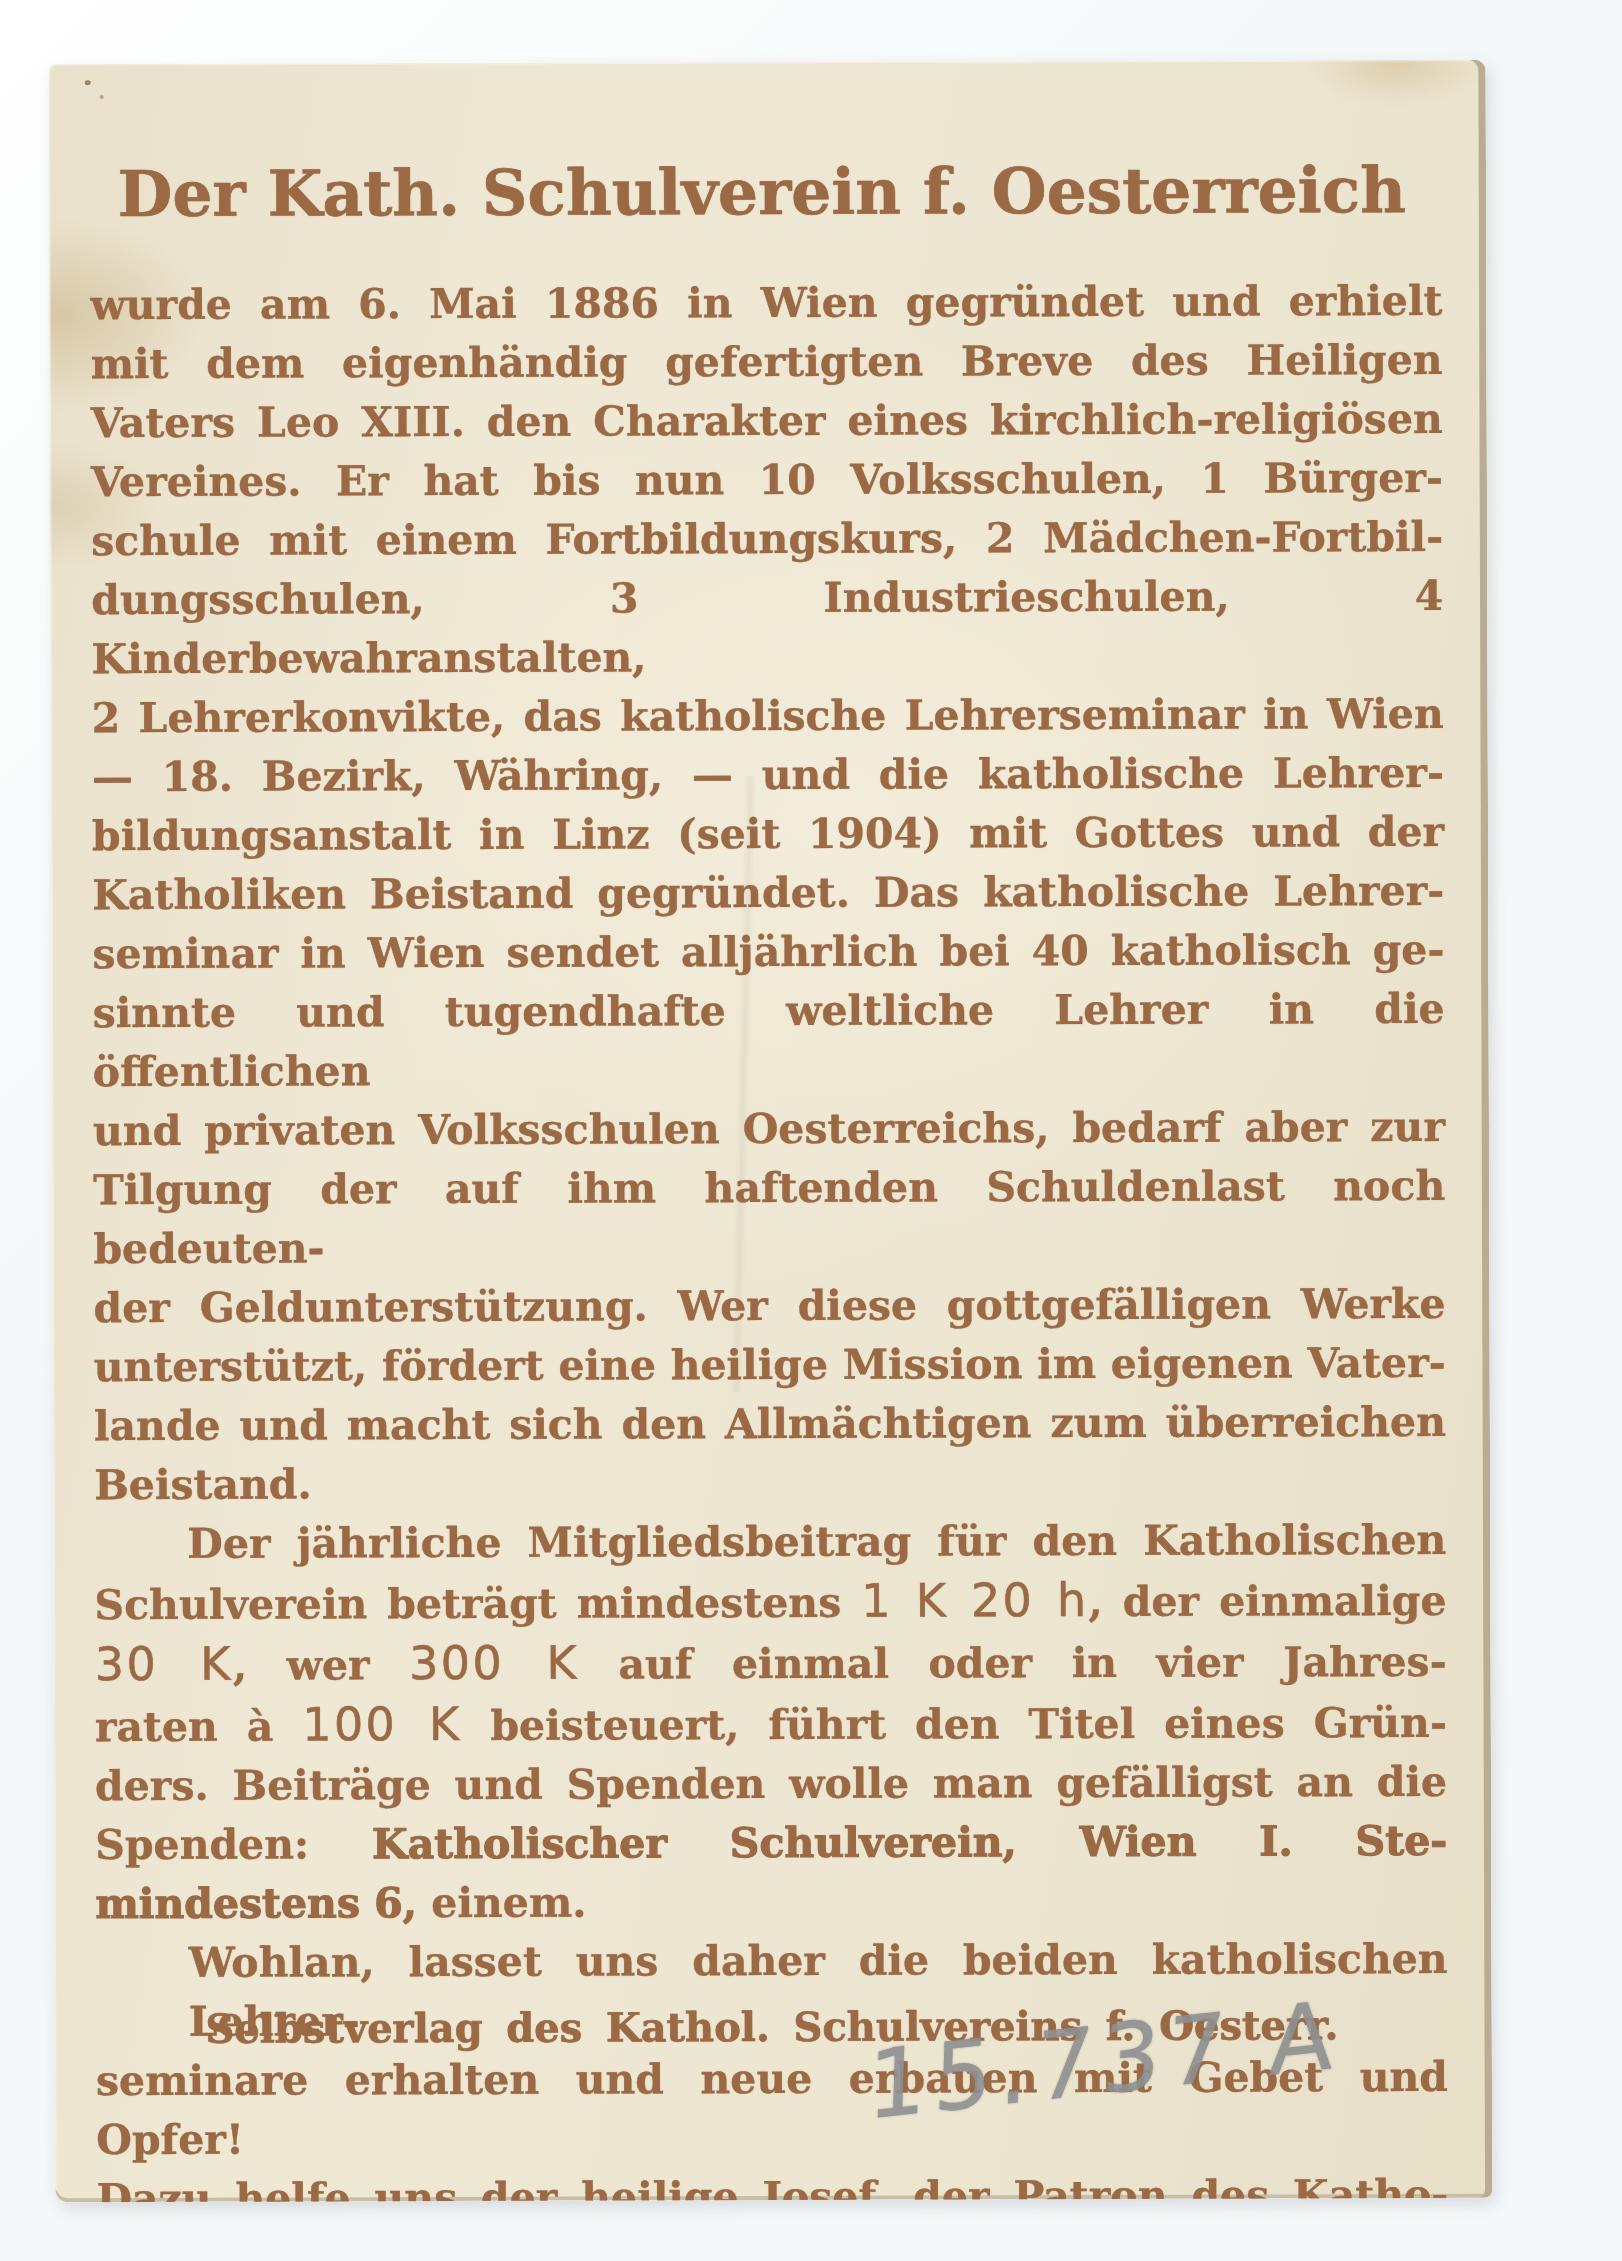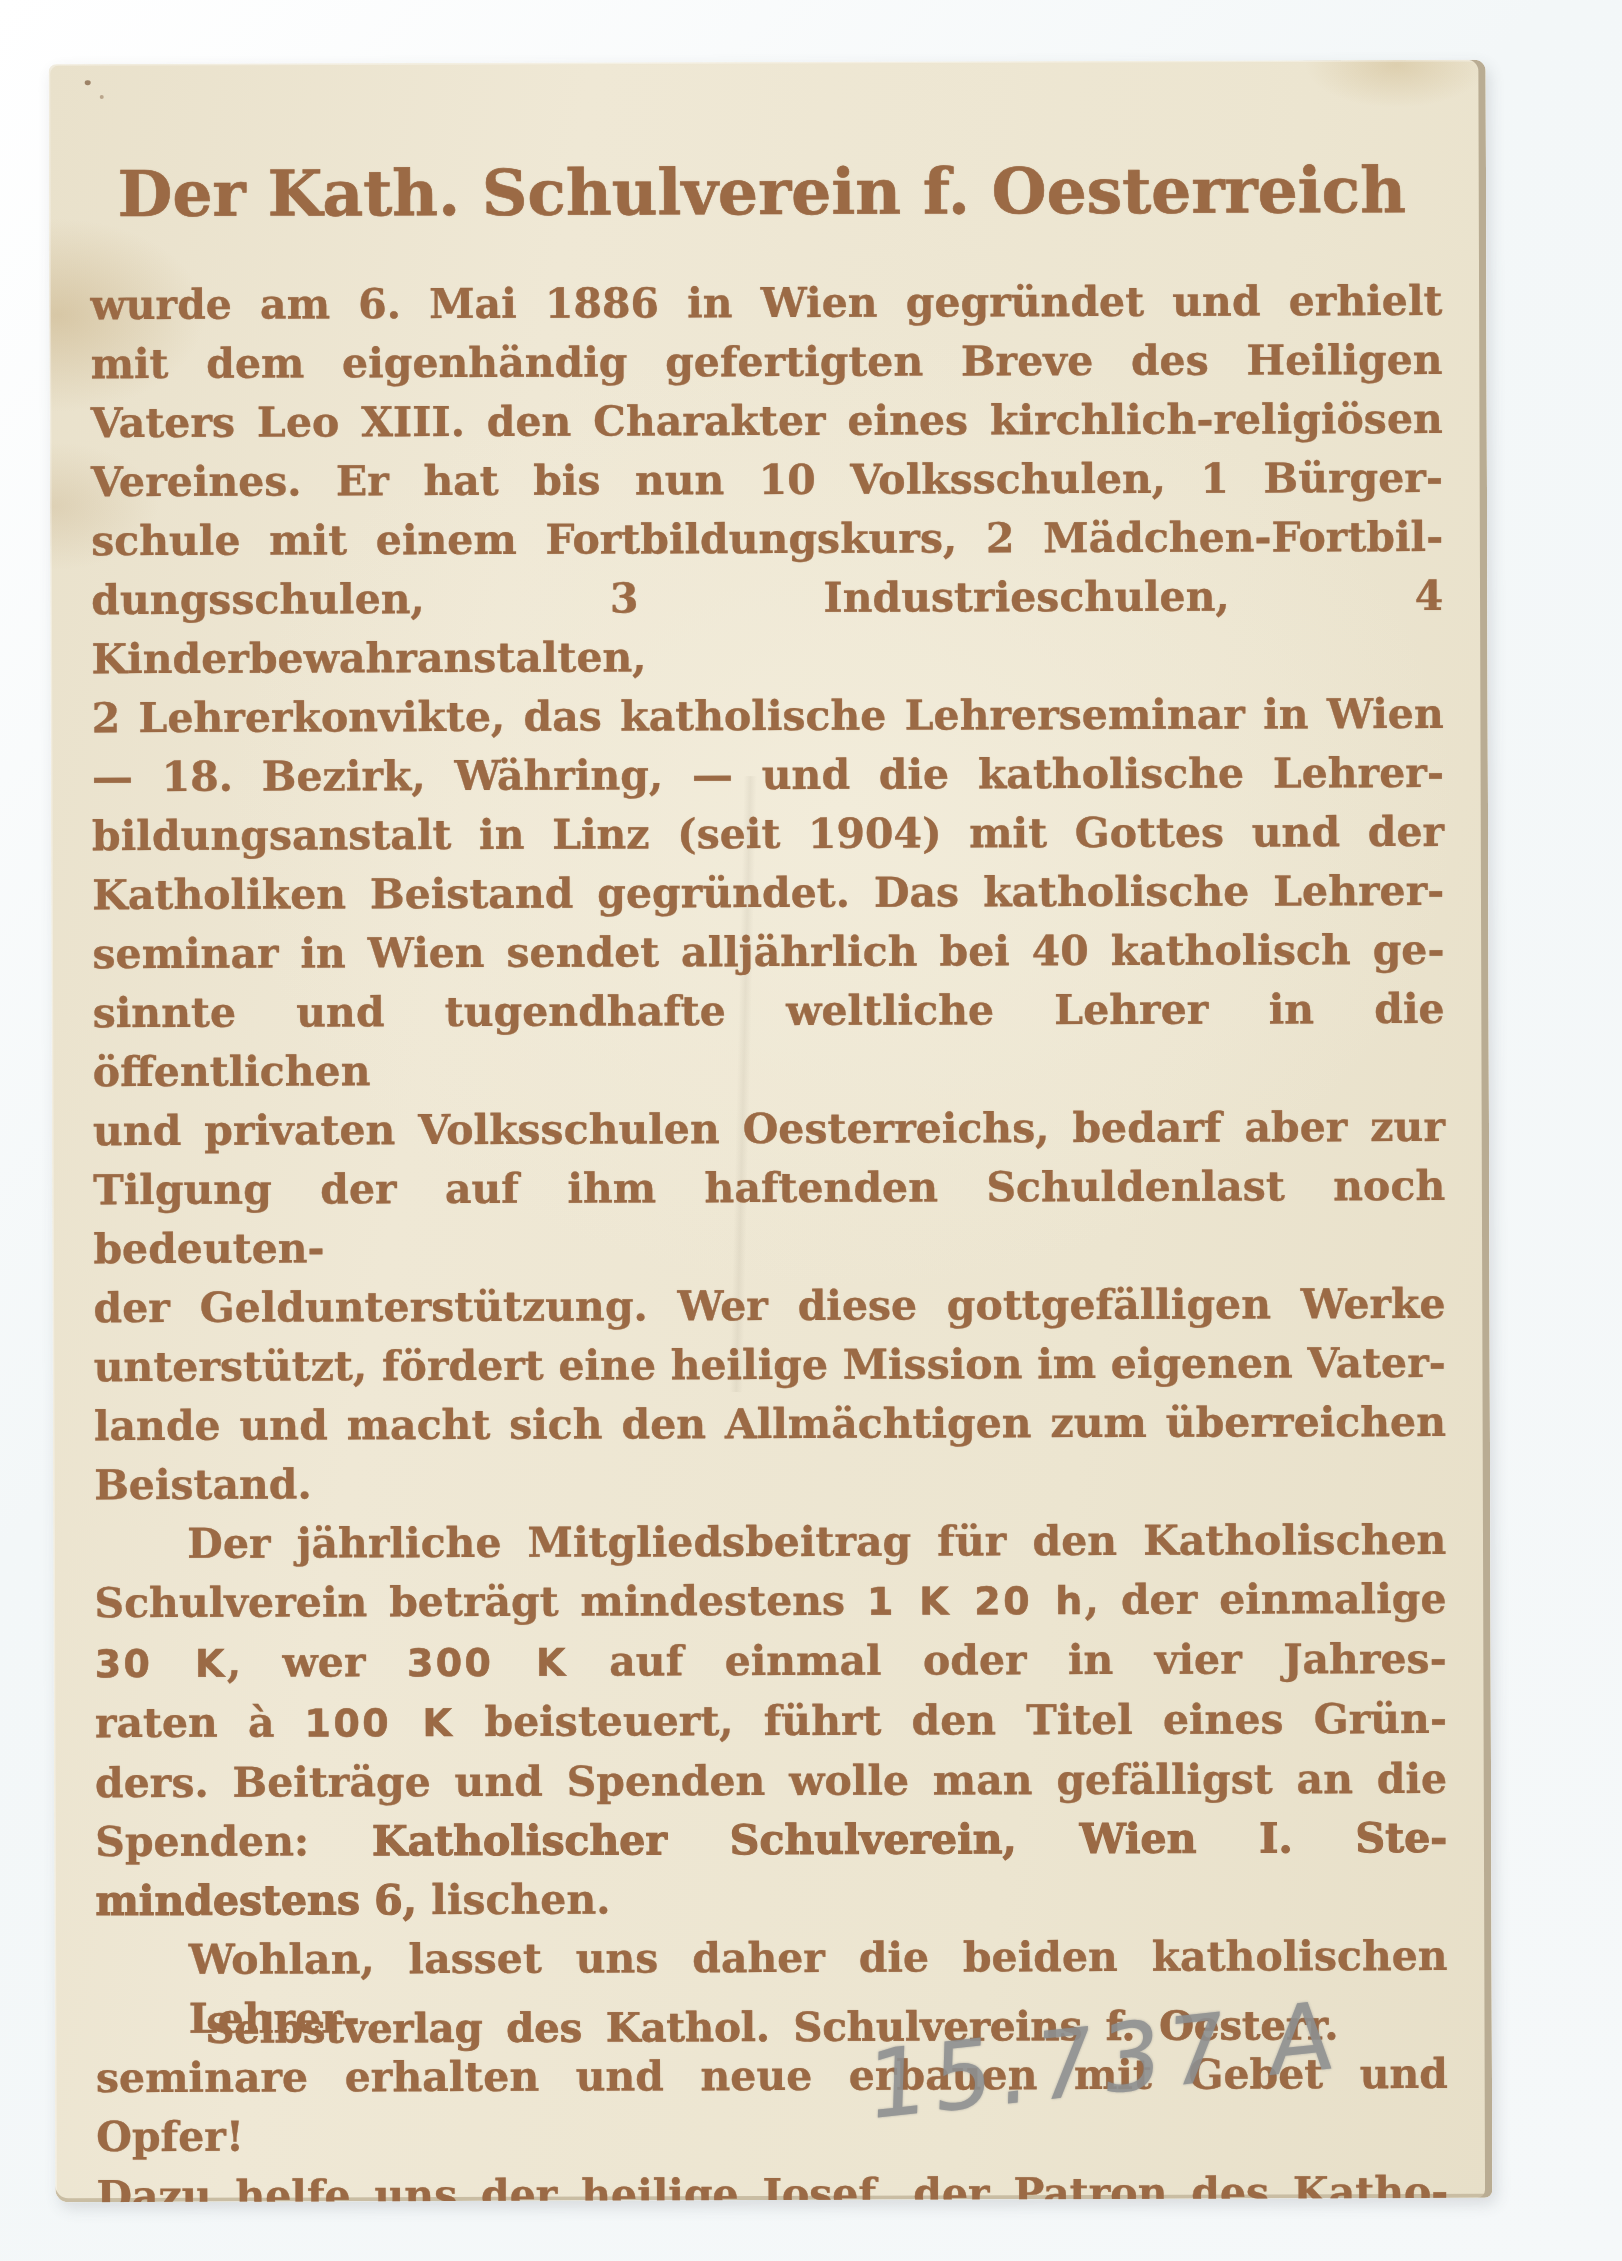--- a/index.html
+++ b/index.html
@@ -44,21 +44,21 @@
     color:#9b6a45;
     text-shadow:0 0 1.2px rgba(155,106,69,.35);
   }
   .line{
     font-size:41px;font-weight:700;line-height:59px;white-space:normal;
     text-align:justify;-webkit-text-stroke:0.3px #9b6a45;
   }
   .line.stretch{text-align-last:justify;}
   .line.indent{padding-left:93px;}
   .amt{
-    font-family:"DejaVu Sans", sans-serif;font-size:38px;font-weight:700;
+    font-family:"DejaVu Sans", sans-serif;font-size:46px;font-weight:400;
     letter-spacing:2.4px;-webkit-text-stroke:0.5px #9b6a45;
   }
   .bf{-webkit-text-stroke:1.1px #9b6a45;}
   .imprint{
     position:absolute;left:41px;right:44px;top:1935px;
     text-align:center;font-size:40px;font-weight:700;line-height:59px;
     color:#9b6a45;-webkit-text-stroke:0.7px #9b6a45;word-spacing:9.7px;
     text-shadow:0 0 1.6px rgba(155,106,69,.3);
   }
   .pencil{
@@ -98,21 +98,21 @@
       <div class="line stretch"><span class="norm">der Geldunterstützung. Wer diese gottgefälligen Werke</span></div>
       <div class="line stretch"><span class="norm">unterstützt, fördert eine heilige Mission im eigenen Vater-</span></div>
       <div class="line stretch"><span class="norm">lande und macht sich den Allmächtigen zum überreichen</span></div>
       <div class="line"><span class="norm">Beistand.</span></div>
       <div class="line stretch indent"><span class="norm">Der jährliche Mitgliedsbeitrag für den Katholischen</span></div>
       <div class="line stretch"><span class="norm">Schulverein beträgt mindestens </span><span class="amt">1 K 20 h</span><span class="norm">, der einmalige</span></div>
       <div class="line stretch"><span class="amt">30 K</span><span class="norm">, wer </span><span class="amt">300 K</span><span class="norm"> auf einmal oder in vier Jahres-</span></div>
       <div class="line stretch"><span class="norm">raten à </span><span class="amt">100 K</span><span class="norm"> beisteuert, führt den Titel eines Grün-</span></div>
       <div class="line stretch"><span class="norm">ders. Beiträge und Spenden wolle man gefälligst an die</span></div>
       <div class="line stretch"><span class="norm">Spenden: </span><span class="bf">Katholischer Schulverein, Wien I. Ste-</span></div>
-      <div class="line"><span class="bf">mindestens 6,</span><span class="norm"> lischen.</span></div>
+      <div class="line"><span class="bf">mindestens 6,</span><span class="norm"> einem.</span></div>
       <div class="line stretch indent"><span class="norm">Wohlan, lasset uns daher die beiden katholischen Lehrer-</span></div>
       <div class="line stretch"><span class="norm">seminare erhalten und neue erbauen mit Gebet und Opfer!</span></div>
       <div class="line stretch"><span class="norm">Dazu helfe uns der heilige Josef, der Patron des Katho-</span></div>
       <div class="line"><span class="norm">lischen Schulvereins.</span></div>
     </div>
 
   <div class="imprint">Selbstverlag des Kathol. Schulvereins f. Oesterr.</div>
 
   <div class="pencil">15.737 A</div>
 </div>

